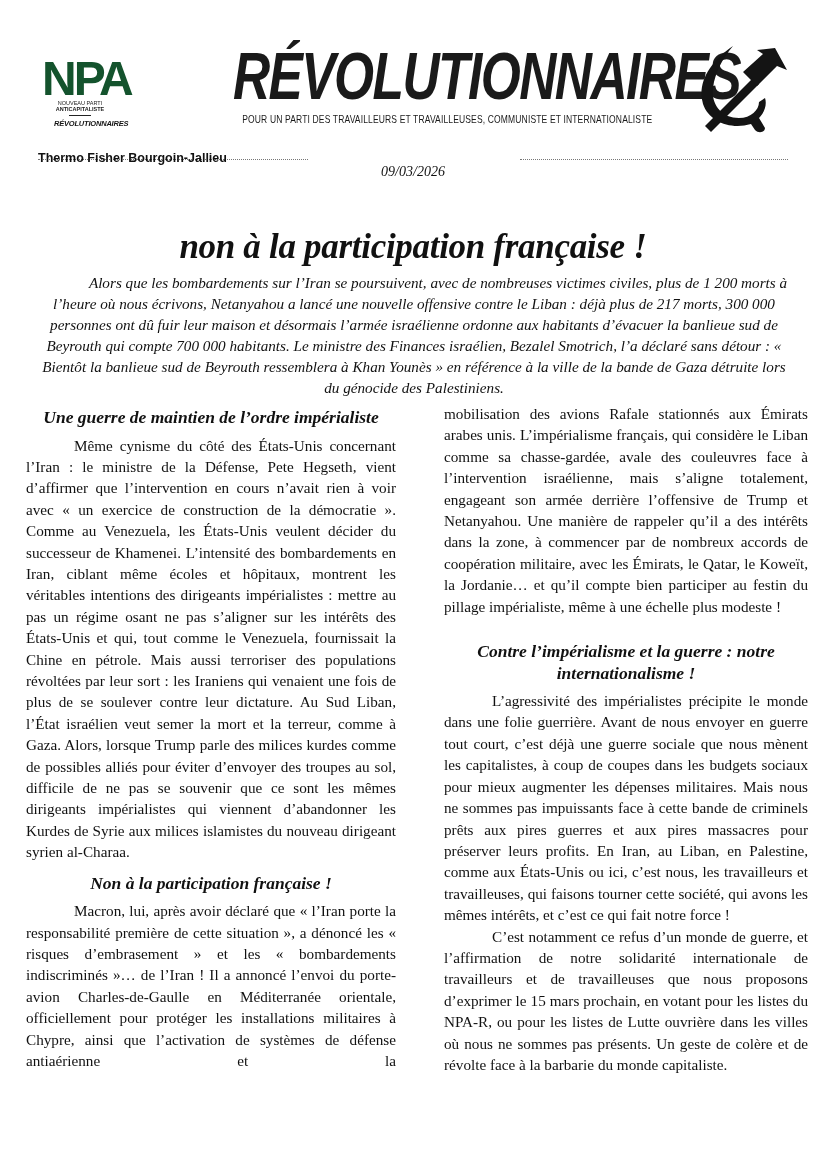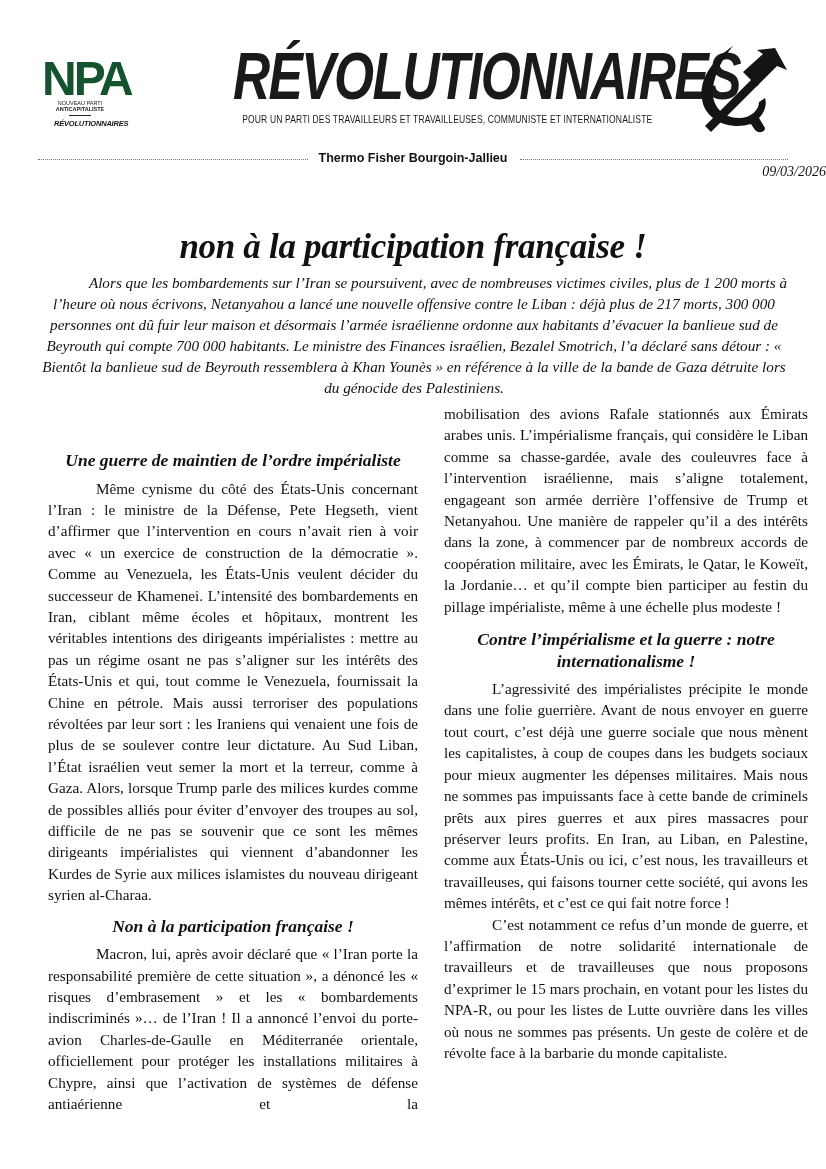--- a/index.html
+++ b/index.html
@@ -16,30 +16,30 @@
     .masthead { position: absolute; left: 182px; top: 40px; width: 463px; text-align: center; }
     .masthead-title { font-family: "Liberation Sans", sans-serif; font-weight: bold; font-style: italic; font-size: 66px; line-height: 72px; letter-spacing: -2px; color: #1a1a1a; transform: scaleX(0.78); transform-origin: center; white-space: nowrap; }
     .masthead-sub { font-family: "Liberation Sans", sans-serif; font-size: 11.5px; line-height: 14px; color: #1a1a1a; transform: scaleX(0.74); transform-origin: center; white-space: nowrap; margin-top: 0px; letter-spacing: 0.2px; }
 
     .hammer { position: absolute; left: 693px; top: 40px; width: 100px; height: 96px; }
 
     .dateline { position: absolute; left: 38px; top: 151px; width: 750px; height: 14px; }
     .dateline .dots { position: absolute; top: 8px; height: 0; border-top: 1px dotted #777; }
     .dateline .dots.left { left: 0; width: 270px; }
     .dateline .dots.right { right: 0; width: 268px; }
-    .dateline .company { position: absolute; left: 0; right: 0; top: 0; text-align: center; font-family: "Liberation Sans", sans-serif; font-weight: bold; font-size: 12.5px; line-height: 14px; }
-    .date { position: absolute; left: 0; width: 826px; top: 164px; text-align: right; font-style: italic; font-size: 14px; line-height: 16px; }
+    .dateline .company { position: absolute; left: 0; right: 0; top: 0; font-family: "Liberation Sans", sans-serif; font-weight: bold; font-size: 12.5px; line-height: 14px; }
+    .date { position: absolute; left: 0; width: 826px; top: 164px; text-align: center; font-style: italic; font-size: 14px; line-height: 16px; }
 
     .headline { position: absolute; left: 30px; top: 182px; width: 766px; text-align: center; font-family: "Liberation Serif", serif; font-weight: bold; font-style: italic; font-size: 35px; line-height: 43px; letter-spacing: -0.3px; }
 
     .chapo { position: absolute; left: 40px; top: 272px; width: 748px; font-style: italic; font-size: 15.2px; line-height: 21px; text-align: center; }
     .chapo p { margin: 0; text-indent: 48px; }
 
     .col { position: absolute; top: 403px; width: 370px; font-size: 15.2px; line-height: 21.4px; }
-    .col.left { left: 48px; margin-top: 43px; }
+    .col.left { left: 26px; }
     .col.right { left: 444px; top: 403px; width: 364px; }
     .col h2 { font-size: 17.5px; line-height: 21.5px; font-weight: bold; font-style: italic; text-align: center; margin: 4px 0 6px 0; }
     .col p { margin: 0; text-align: justify; text-indent: 48px; }
     .col p.noindent { text-indent: 0; }
     .col p.bold { font-weight: normal; }
   </style>
 </head>
 <body>
 
 <div class="header">
@@ -81,16 +81,16 @@
 
 <div class="col left">
   <h2>Une guerre de maintien de l’ordre impérialiste</h2>
   <p>Même cynisme du côté des États-Unis concernant l’Iran : le ministre de la Défense, Pete Hegseth, vient d’affirmer que l’intervention en cours n’avait rien à voir avec « un exercice de construction de la démocratie ». Comme au Venezuela, les États-Unis veulent décider du successeur de Khamenei. L’intensité des bombardements en Iran, ciblant même écoles et hôpitaux, montrent les véritables intentions des dirigeants impérialistes : mettre au pas un régime osant ne pas s’aligner sur les intérêts des États-Unis et qui, tout comme le Venezuela, fournissait la Chine en pétrole. Mais aussi terroriser des populations révoltées par leur sort : les Iraniens qui venaient une fois de plus de se soulever contre leur dictature. Au Sud Liban, l’État israélien veut semer la mort et la terreur, comme à Gaza. Alors, lorsque Trump parle des milices kurdes comme de possibles alliés pour éviter d’envoyer des troupes au sol, difficile de ne pas se souvenir que ce sont les mêmes dirigeants impérialistes qui viennent d’abandonner les Kurdes de Syrie aux milices islamistes du nouveau dirigeant syrien al-Charaa.</p>
   <h2 style="margin-top:10px;">Non à la participation française !</h2>
   <p style="text-align-last: justify;">Macron, lui, après avoir déclaré que « l’Iran porte la responsabilité première de cette situation », a dénoncé les « risques d’embrasement » et les « bombardements indiscriminés »… de l’Iran ! Il a annoncé l’envoi du porte-avion Charles-de-Gaulle en Méditerranée orientale, officiellement pour protéger les installations militaires à Chypre, ainsi que l’activation de systèmes de défense antiaérienne et la</p>
 </div>
 
 <div class="col right">
   <p class="noindent">mobilisation des avions Rafale stationnés aux Émirats arabes unis. L’impérialisme français, qui considère le Liban comme sa chasse-gardée, avale des couleuvres face à l’intervention israélienne, mais s’aligne totalement, engageant son armée derrière l’offensive de Trump et Netanyahou. Une manière de rappeler qu’il a des intérêts dans la zone, à commencer par de nombreux accords de coopération militaire, avec les Émirats, le Qatar, le Koweït, la Jordanie… et qu’il compte bien participer au festin du pillage impérialiste, même à une échelle plus modeste !</p>
-  <h2 style="margin-top:12px;font-style:italic;">Contre l’impérialisme et la guerre : notre internationalisme !</h2>
+  <h2 style="margin-top:24px;font-style:italic;">Contre l’impérialisme et la guerre : notre internationalisme !</h2>
   <p>L’agressivité des impérialistes précipite le monde dans une folie guerrière. Avant de nous envoyer en guerre tout court, c’est déjà une guerre sociale que nous mènent les capitalistes, à coup de coupes dans les budgets sociaux pour mieux augmenter les dépenses militaires. Mais nous ne sommes pas impuissants face à cette bande de criminels prêts aux pires guerres et aux pires massacres pour préserver leurs profits. En Iran, au Liban, en Palestine, comme aux États-Unis ou ici, c’est nous, les travailleurs et travailleuses, qui faisons tourner cette société, qui avons les mêmes intérêts, et c’est ce qui fait notre force !</p>
   <p class="bold">C’est notamment ce refus d’un monde de guerre, et l’affirmation de notre solidarité internationale de travailleurs et de travailleuses que nous proposons d’exprimer le 15 mars prochain, en votant pour les listes du NPA-R, ou pour les listes de Lutte ouvrière dans les villes où nous ne sommes pas présents. Un geste de colère et de révolte face à la barbarie du monde capitaliste.</p>
 </div>
 
 </body></html>

